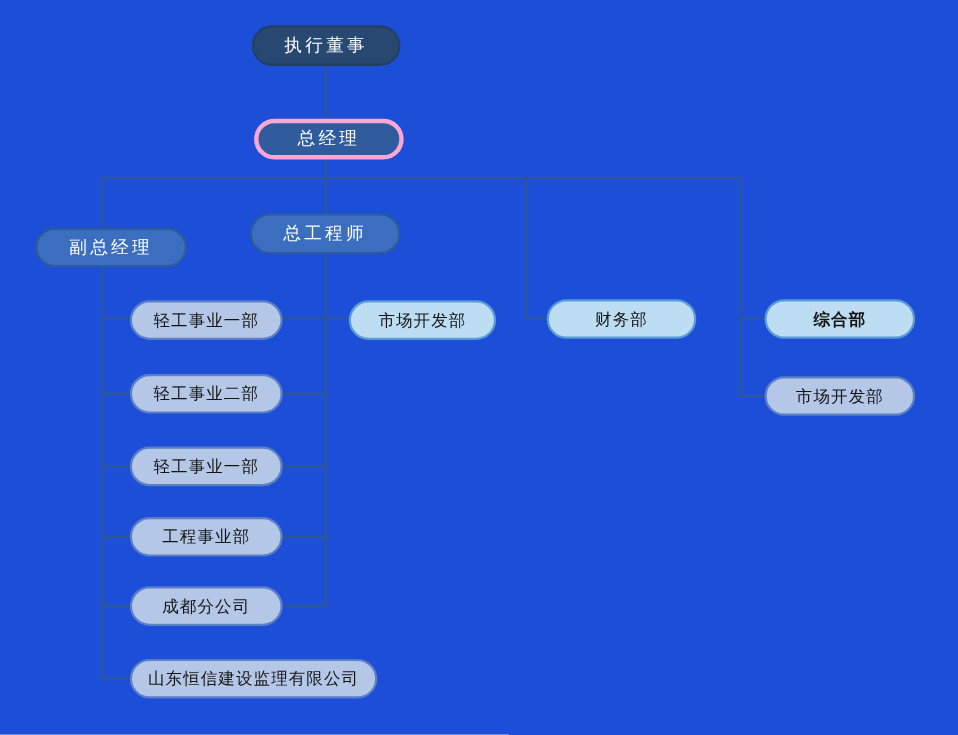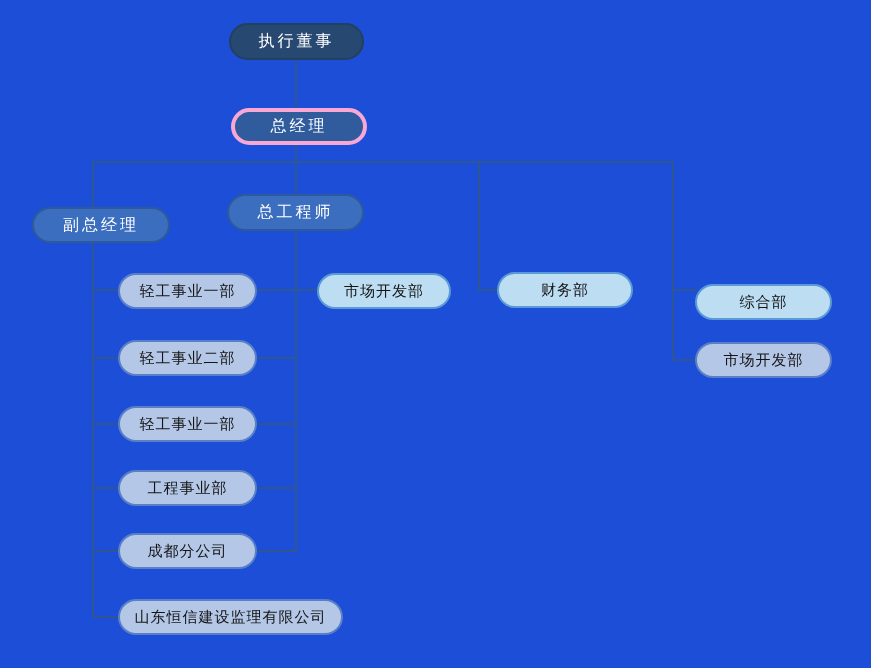--- a/index.html
+++ b/index.html
@@ -107,21 +107,21 @@
     </div>
     <div class="node lavender" style="left: 118px; top: 273px; width: 139px; height: 36px;">
       <span class="label">轻工事业一部</span>
     </div>
     <div class="node lightblue" style="left: 317px; top: 273px; width: 134px; height: 36px;">
       <span class="label">市场开发部</span>
     </div>
     <div class="node lightblue" style="left: 497px; top: 272px; width: 136px; height: 36px;">
       <span class="label">财务部</span>
     </div>
-    <div class="node lightblue" style="left: 695px; top: 284px; width: 137px; height: 36px;">
+    <div class="node lightblue" style="left: 695px; top: 272px; width: 137px; height: 36px; font-weight: bold;">
       <span class="label">综合部</span>
     </div>
     <div class="node lavender" style="left: 118px; top: 340px; width: 139px; height: 36px;">
       <span class="label">轻工事业二部</span>
     </div>
     <div class="node lavender" style="left: 695px; top: 342px; width: 137px; height: 36px;">
       <span class="label">市场开发部</span>
     </div>
     <div class="node lavender" style="left: 118px; top: 406px; width: 139px; height: 36px;">
       <span class="label">轻工事业一部</span>

